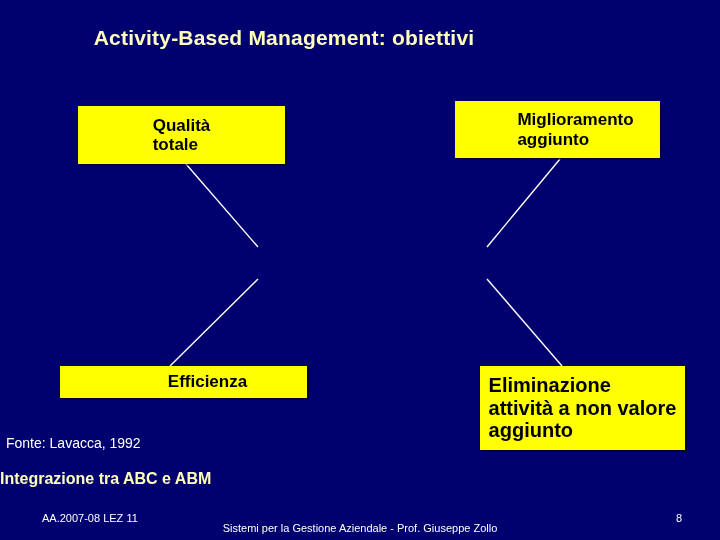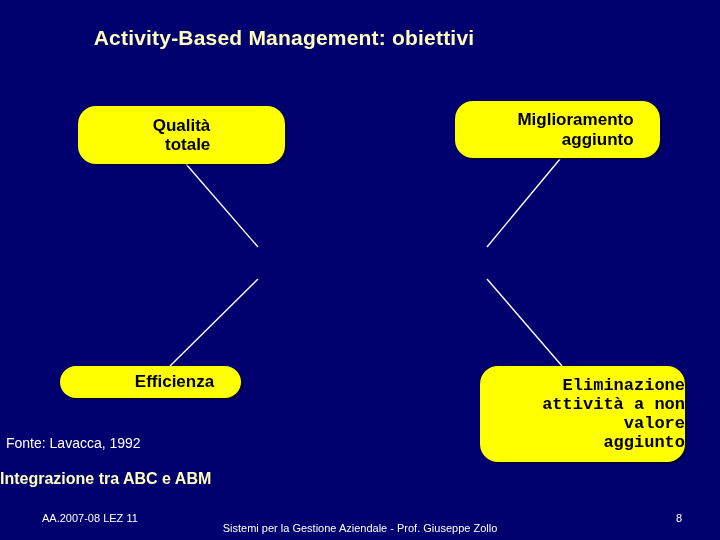--- a/index.html
+++ b/index.html
@@ -40,26 +40,25 @@
     font-family: "Liberation Sans", sans-serif;
   }
   .node {
     position: absolute;
     background: #ffff00;
     color: #000000;
     font-weight: bold;
     display: flex;
     align-items: center;
     justify-content: center;
-    text-align: right;
+    text-align: left;
     line-height: 1.12;
     box-sizing: border-box;
     box-shadow: 2px 2px 0 rgba(0,0,0,0.45);
     z-index: 2;
-    border-radius: 18px;
   }
   #node-qualita {
     left: 78px;
     top: 106px;
     width: 207px;
     height: 58px;
     font-size: 17px;
   }
   #node-miglioramento {
     left: 455px;
@@ -72,32 +71,31 @@
   #node-abm {
     left: 258px;
     top: 246px;
     width: 229px;
     height: 33px;
     font-size: 17px;
   }
   #node-efficienza {
     left: 60px;
     top: 366px;
-    width: 181px;
+    width: 247px;
     height: 32px;
     font-size: 17px;
     padding-left: 48px;
   }
   #node-eliminazione {
     left: 480px;
     top: 366px;
     width: 205px;
-    height: 96px;
-    font-size: 17px;
-    font-family: Liberation Mono, monospace;
+    height: 84px;
+    font-size: 20px;
   }
   .source-note {
     position: absolute;
     left: 6px;
     top: 435px;
     color: #ffffff;
     font-size: 14px;
     font-family: "Liberation Sans", sans-serif;
   }
   .caption {

